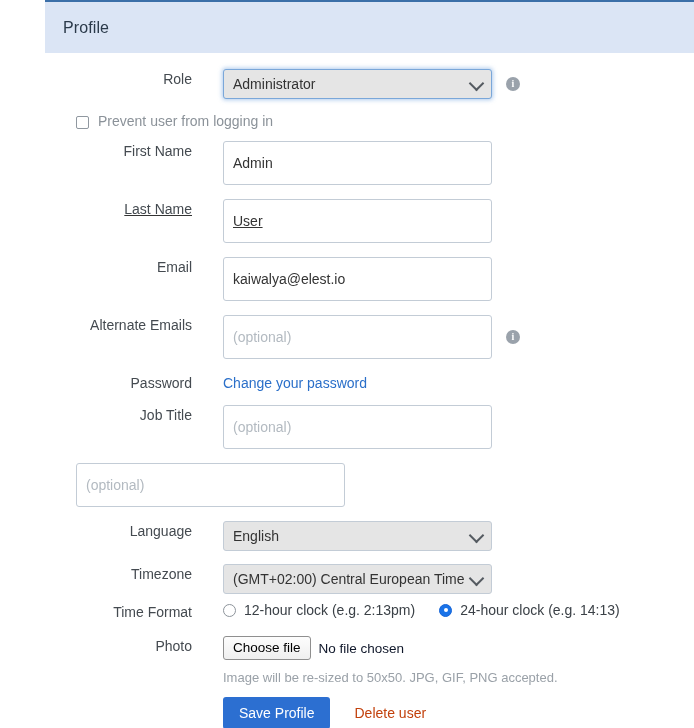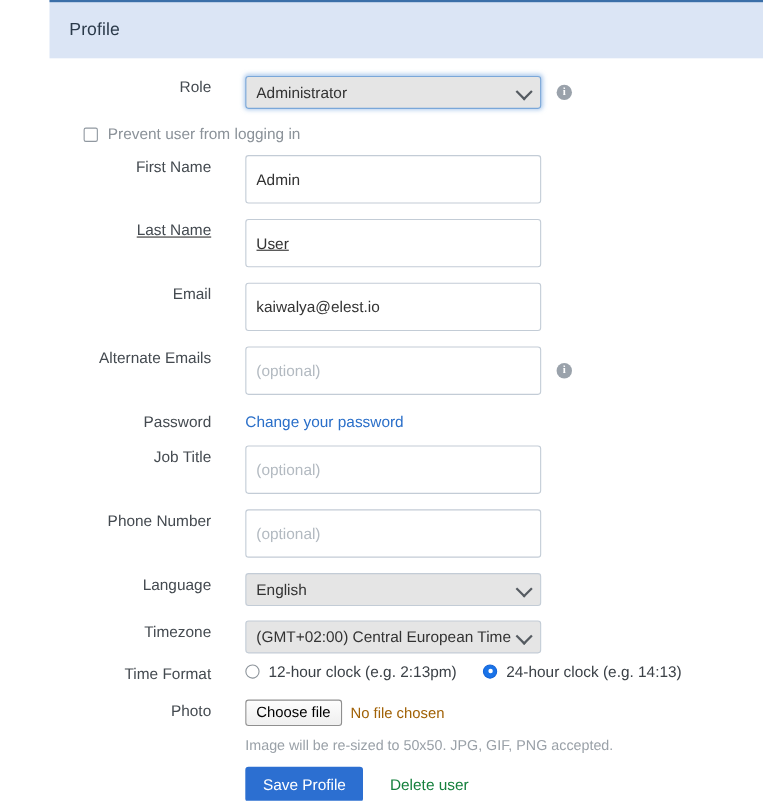--- a/index.html
+++ b/index.html
@@ -210,21 +210,21 @@
     border-radius: 3px;
     background: linear-gradient(#fdfdfd, #efefef);
     padding: 3px 9px;
     font-size: 13.5px;
     color: #000000;
     font-family: "Liberation Sans", sans-serif;
     line-height: 16px;
   }
   .file-name {
     font-size: 13.5px;
-    color: #a16207;
+    color: #0f172a;
     margin-left: 8px;
   }
   .help-text {
     font-size: 13px;
     color: #9aa1a8;
     margin-left: 178px;
     margin-top: 10px;
   }
 
   
@@ -234,21 +234,21 @@
     border-radius: 3px;
     color: #ffffff;
     font-size: 14px;
     font-family: "Liberation Sans", sans-serif;
     padding: 0 16px;
     height: 32px;
     line-height: 32px;
     cursor: pointer;
   }
   .btn-danger-link {
-    color: #15803d;
+    color: #c2410c;
     font-size: 14px;
     margin-left: 24px;
     text-decoration: none;
     cursor: pointer;
   }
   .actions { display: flex; align-items: center; }
 </style>
 </head>
 <body>
 
@@ -319,21 +319,20 @@
     </div>
 
     <div class="form-row" style="margin-bottom:14px;">
       <div class="form-label">Job Title</div>
       <div class="form-control">
         <input type="text" class="txt" placeholder="(optional)" style="">
       </div>
     </div>
 
     <div class="form-row" style="margin-bottom:14px;">
-      <div class="form-label">Phone Number</div>
       <div class="form-control">
         <input type="text" class="txt" placeholder="(optional)" style="">
       </div>
     </div>
 
     <div class="form-row" style="margin-bottom:13px;">
       <div class="form-label">Language</div>
       <div class="form-control">
         <span class="select-wrap">
           <select class="sel">

